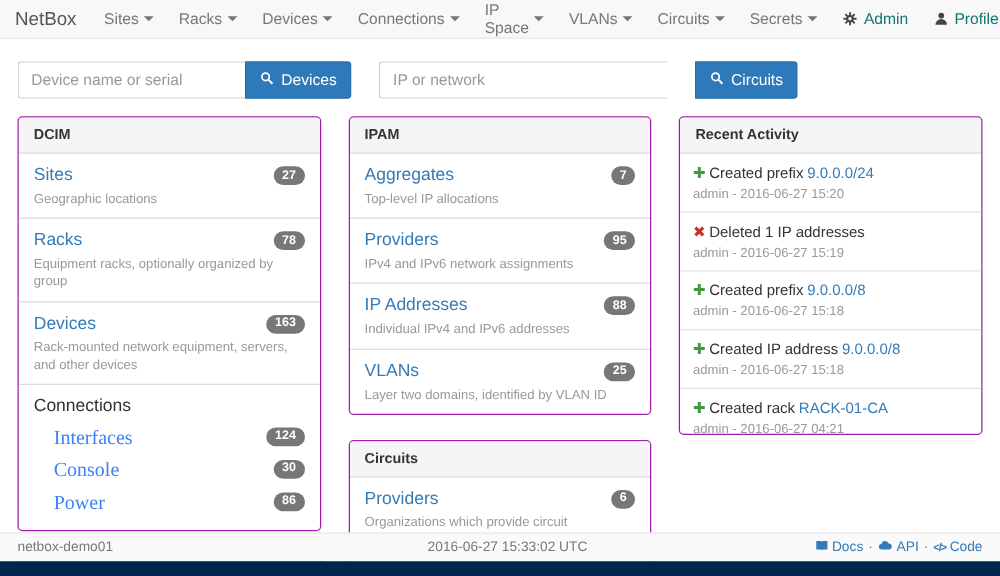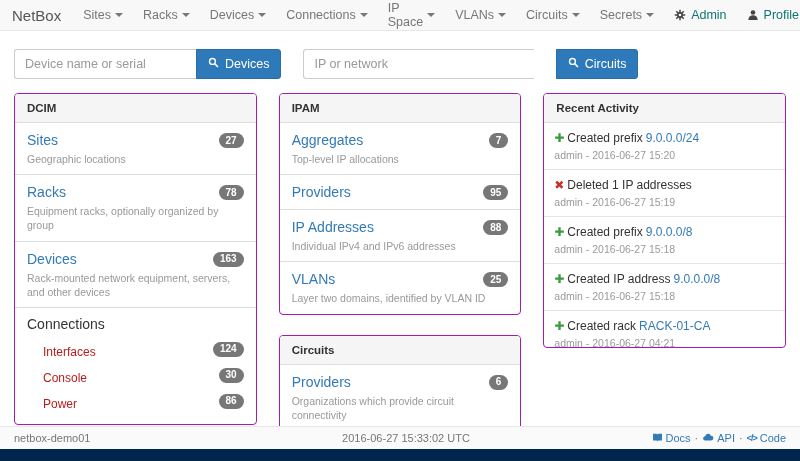--- a/index.html
+++ b/index.html
@@ -37,21 +37,21 @@
   .panel-heading { background:#f5f5f5; border-bottom:1px solid #ddd; padding:8px 12px;
     font-size:11.5px; font-weight:bold; color:#333; }
   .list-row { padding:8px 12px; border-bottom:1px solid #ddd; }
   .list-row:last-child { border-bottom:none; }
   .item-link { color:#337ab7; font-size:14px; text-decoration:none; cursor:pointer; }
   .item-desc { font-size:10.5px; color:#999; margin-top:3px; line-height:1.35; }
   .badge { float:right; background:#777; color:#fff; font-size:10px; font-weight:bold;
     padding:2.5px 7px; border-radius:10px; line-height:1; margin-top:2px; }
   .conn-label { font-size:14px; color:#333; margin-bottom:6px; }
   .conn-sub-row { padding:4px 0 4px 16px; }
-  .conn-sub-row a { font-size:12px; color:#b91c1c; text-decoration:none; cursor:pointer; }
+  .conn-sub-row a { font-size:16px; color:#3b82f6; text-decoration:none; cursor:pointer;font-family:Liberation Serif, serif; }
   .conn-sub-row .badge { margin-top:0; }
 
   
   .act-list { height:224px; overflow-y:scroll; }
   .act-list::-webkit-scrollbar { width:9px; }
   .act-list::-webkit-scrollbar-track { background:#fafafa; }
   .act-list::-webkit-scrollbar-thumb { background:#c9c9c9; border-radius:5px; }
   .act-row { padding:8px 10px; border-bottom:1px solid #e5e5e5; }
   .act-line1 { font-size:12px; color:#333; }
   .act-icon { display:inline-block; width:13px; font-weight:bold; font-size:12px; }
@@ -210,20 +210,21 @@
     <div class="panel">
       <div class="panel-heading">IPAM</div>
       <div class="list-row">
         <span class="badge">7</span>
         <a class="item-link">Aggregates</a>
         <div class="item-desc">Top-level IP allocations</div>
       </div>
       <div class="list-row">
         <span class="badge">95</span>
         <a class="item-link">Providers</a>
+        <div class="item-desc">IPv4 and IPv6 network assignments</div>
       </div>
       <div class="list-row">
         <span class="badge">88</span>
         <a class="item-link">IP Addresses</a>
         <div class="item-desc">Individual IPv4 and IPv6 addresses</div>
       </div>
       <div class="list-row">
         <span class="badge">25</span>
         <a class="item-link">VLANs</a>
         <div class="item-desc">Layer two domains, identified by VLAN ID</div>

